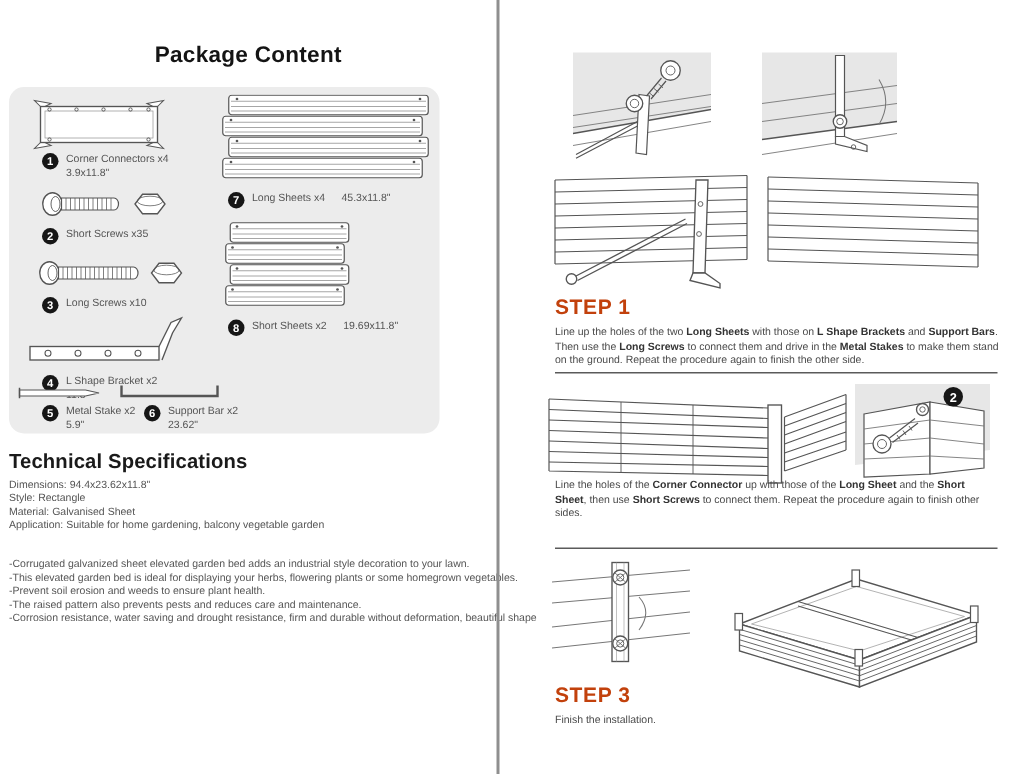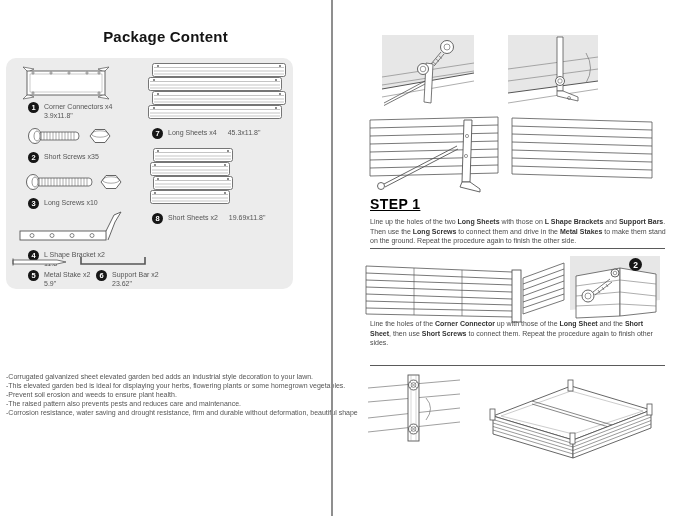--- a/index.html
+++ b/index.html
@@ -22,21 +22,21 @@
   .inline-size { margin-left:11px; }
 
   .vdivider { left:331px; top:0; width:1.5px; height:516px; background:#8f8f8f; }
 
   .section { left:6px; width:322px; }
   .section h2 { font-size:13.5px; font-weight:bold; color:#1a1a1a; margin-bottom:4px; letter-spacing:.1px; }
   .small-lines div { font-size:7px; color:#555; line-height:9px; white-space:nowrap; }
 
   
   .step-block { width:296px; }
-  .step-title { font-size:14px; font-weight:bold; color:#000000; letter-spacing:.4px; margin-bottom:5px;text-decoration:underline; }
+  .step-title { font-size:14px; font-weight:bold; color:#c2410c; letter-spacing:.4px; margin-bottom:5px; }
   .step-text { font-size:7px; color:#4a4a4a; line-height:9.5px; }
   .hdivider { height:1px; background:#5a5a5a; }
   .badge-overlay { width:13px; height:13px; border-radius:50%; background:#161616; color:#fff;
     font-size:8.5px; font-weight:bold; display:flex; align-items:center; justify-content:center; }
   svg { display:block; }
 </style>
 </head>
 <body>
 
 <div class="page">
@@ -205,20 +205,29 @@
     </svg>
 
     <div class="abs pkg-item" style="left:146px;top:155px">
       <span class="badge">8</span>
       <span class="pkg-item-text">
         <span>Short Sheets x2</span><span class="inline-size">19.69x11.8"</span>
       </span>
     </div>
   </div>
 
+  <div class="abs section" style="top:300px">
+    <h2>Technical Specifications</h2>
+    <div class="small-lines">
+      <div>Dimensions: 94.4x23.62x11.8"</div>
+      <div>Style: Rectangle</div>
+      <div>Material: Galvanised Sheet</div>
+      <div>Application: Suitable for home gardening, balcony vegetable garden</div>
+    </div>
+  </div>
 
   <div class="abs section" style="top:372px">
     <div class="small-lines">
       <div>-Corrugated galvanized sheet elevated garden bed adds an industrial style decoration to your lawn.</div>
       <div>-This elevated garden bed is ideal for displaying your herbs, flowering plants or some homegrown vegetables.</div>
       <div>-Prevent soil erosion and weeds to ensure plant health.</div>
       <div>-The raised pattern also prevents pests and reduces care and maintenance.</div>
       <div>-Corrosion resistance, water saving and drought resistance, firm and durable without deformation, beautiful shape</div>
     </div>
   </div>
@@ -321,14 +330,18 @@
     <polygon points="18,46 18,64 98,88 98,70" fill="#fff" stroke="#555" stroke-width="0.9"></polygon>
     <path d="M18,49.5 L98,73.5 M18,53 L98,77 M18,56.5 L98,80.5 M18,60 L98,84" stroke="#555" stroke-width="0.6" fill="none"></path>
     <polygon points="98,70 176,40 176,58 98,88" fill="#fff" stroke="#555" stroke-width="0.9"></polygon>
     <path d="M98,73.5 L176,43.5 M98,77 L176,47 M98,80.5 L176,50.5 M98,84 L176,54" stroke="#555" stroke-width="0.6" fill="none"></path>
     <rect x="15" y="39" width="5" height="11" fill="#fff" stroke="#555" stroke-width="0.8"></rect>
     <rect x="93" y="10" width="5" height="11" fill="#fff" stroke="#555" stroke-width="0.8"></rect>
     <rect x="172" y="34" width="5" height="11" fill="#fff" stroke="#555" stroke-width="0.8"></rect>
     <rect x="95" y="63" width="5" height="11" fill="#fff" stroke="#555" stroke-width="0.8"></rect>
   </svg>
 
+  <div class="abs step-block" style="left:370px;top:455px">
+    <div class="step-title">STEP 3</div>
+    <div class="step-text"><span>Finish the installation.</span></div>
+  </div>
 
 </div>
 
 </body></html>

